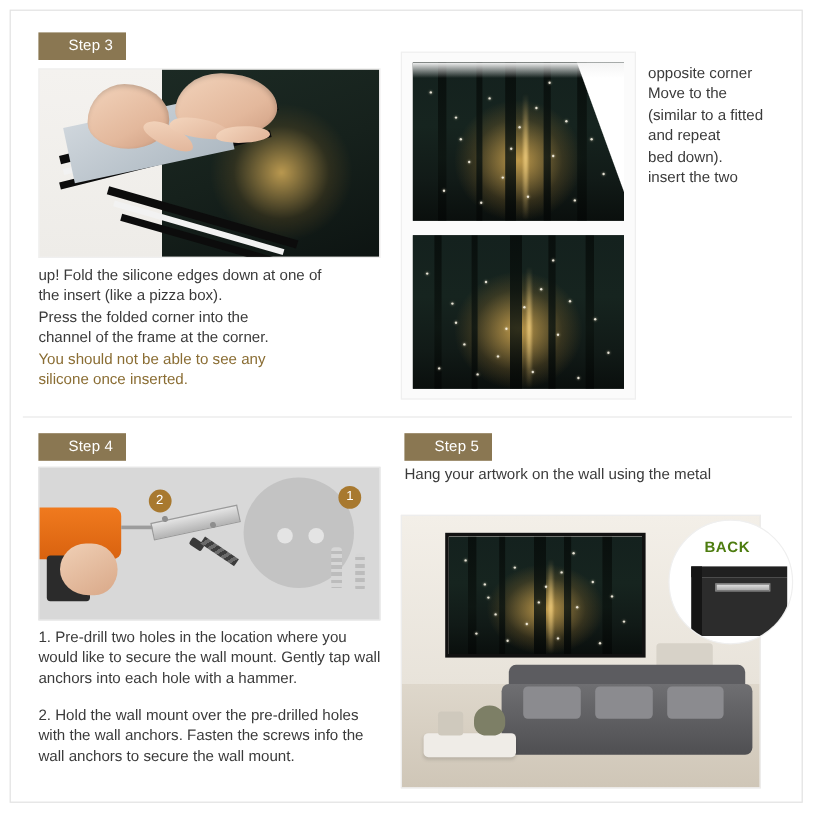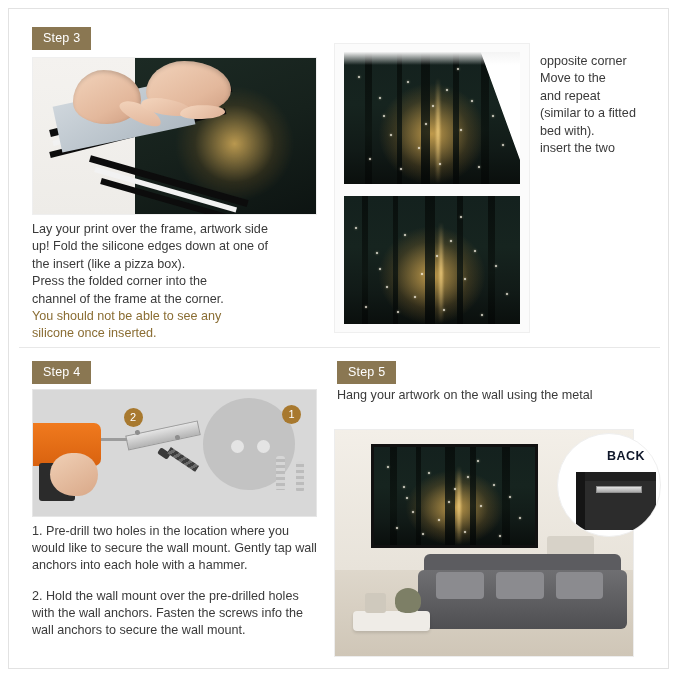--- a/index.html
+++ b/index.html
@@ -22,21 +22,21 @@
     height: 661px;
     border: 1px solid #e2e2e2;
     box-sizing: border-box;
     background: #ffffff;
   }
   .step-badge {
     display: inline-block;
     background: #8a7752;
     color: #ffffff;
     font-size: 12.5px;
-    padding: 4px 11px 5px 11px;
+    padding: 4px 11px 5px 25px;
     letter-spacing: 0.2px;
   }
   .divider {
     position: absolute;
     left: 10px;
     width: 641px;
     height: 1px;
     background: #e8e8e8;
   }
   
@@ -328,23 +328,22 @@
     border: 1px solid #efefef;
     box-sizing: border-box;
     overflow: hidden;
   }
   #back-label {
     position: absolute;
     left: 578px;
     top: 440px;
     font-size: 12.5px;
     font-weight: bold;
-    color: #0f172a;
+    color: #4d7c0f;
     letter-spacing: 0.5px;
-    margin-left: 20px;
   }
   .backframe-v {
     position: absolute;
     left: 18px; top: 38px;
     width: 9px; height: 58px;
     background: #151515;
   }
   .backframe-h {
     position: absolute;
     left: 18px; top: 38px;
@@ -388,21 +387,20 @@
 
       <div class="hand" style="left:14%;top:8%;width:24%;height:34%;"></div>
       <div class="finger" style="left:30%;top:30%;width:16%;height:11%;transform:rotate(24deg);"></div>
       <div class="hand" style="left:40%;top:2%;width:30%;height:34%;"></div>
       <div class="finger" style="left:38%;top:26%;width:18%;height:10%;transform:rotate(8deg);"></div>
       <div class="finger" style="left:52%;top:30%;width:16%;height:9%;transform:rotate(-4deg);"></div>
     </div>
   </div>
 
   <div id="step3-text">
-    <div>Lay your print over the frame, artwork side</div>
     <div>up! Fold the silicone edges down at one of</div>
     <div>the insert (like a pizza box).</div>
     <div>Press the folded corner into the</div>
     <div>channel of the frame at the corner.</div>
     <div class="warn">You should not be able to see any</div>
     <div class="warn">silicone once inserted.</div>
   </div>
 
   <div id="step3-right-col">
 
@@ -468,23 +466,23 @@
             <i style="left:44%;top:60%"></i>
             <i style="left:20%;top:56%"></i>
         </div>
       </div>
     </div>
   </div>
 
   <div id="step3-right-text">
     <div>opposite corner</div>
     <div>Move to the</div>
+    <div>(similar to a fitted</div>
     <div>and repeat</div>
-    <div>(similar to a fitted</div>
-    <div>bed with).</div>
+    <div>bed down).</div>
     <div>insert the two</div>
   </div>
 
   <div class="divider" style="top:338px;"></div>
 
   <div class="step-badge" id="step4-badge">Step 4</div>
 
   <div id="step4-photo">
     <div class="s4">
       <div class="circle-grey" style="left:60%;top:6%;width:92px;height:92px;"></div>

